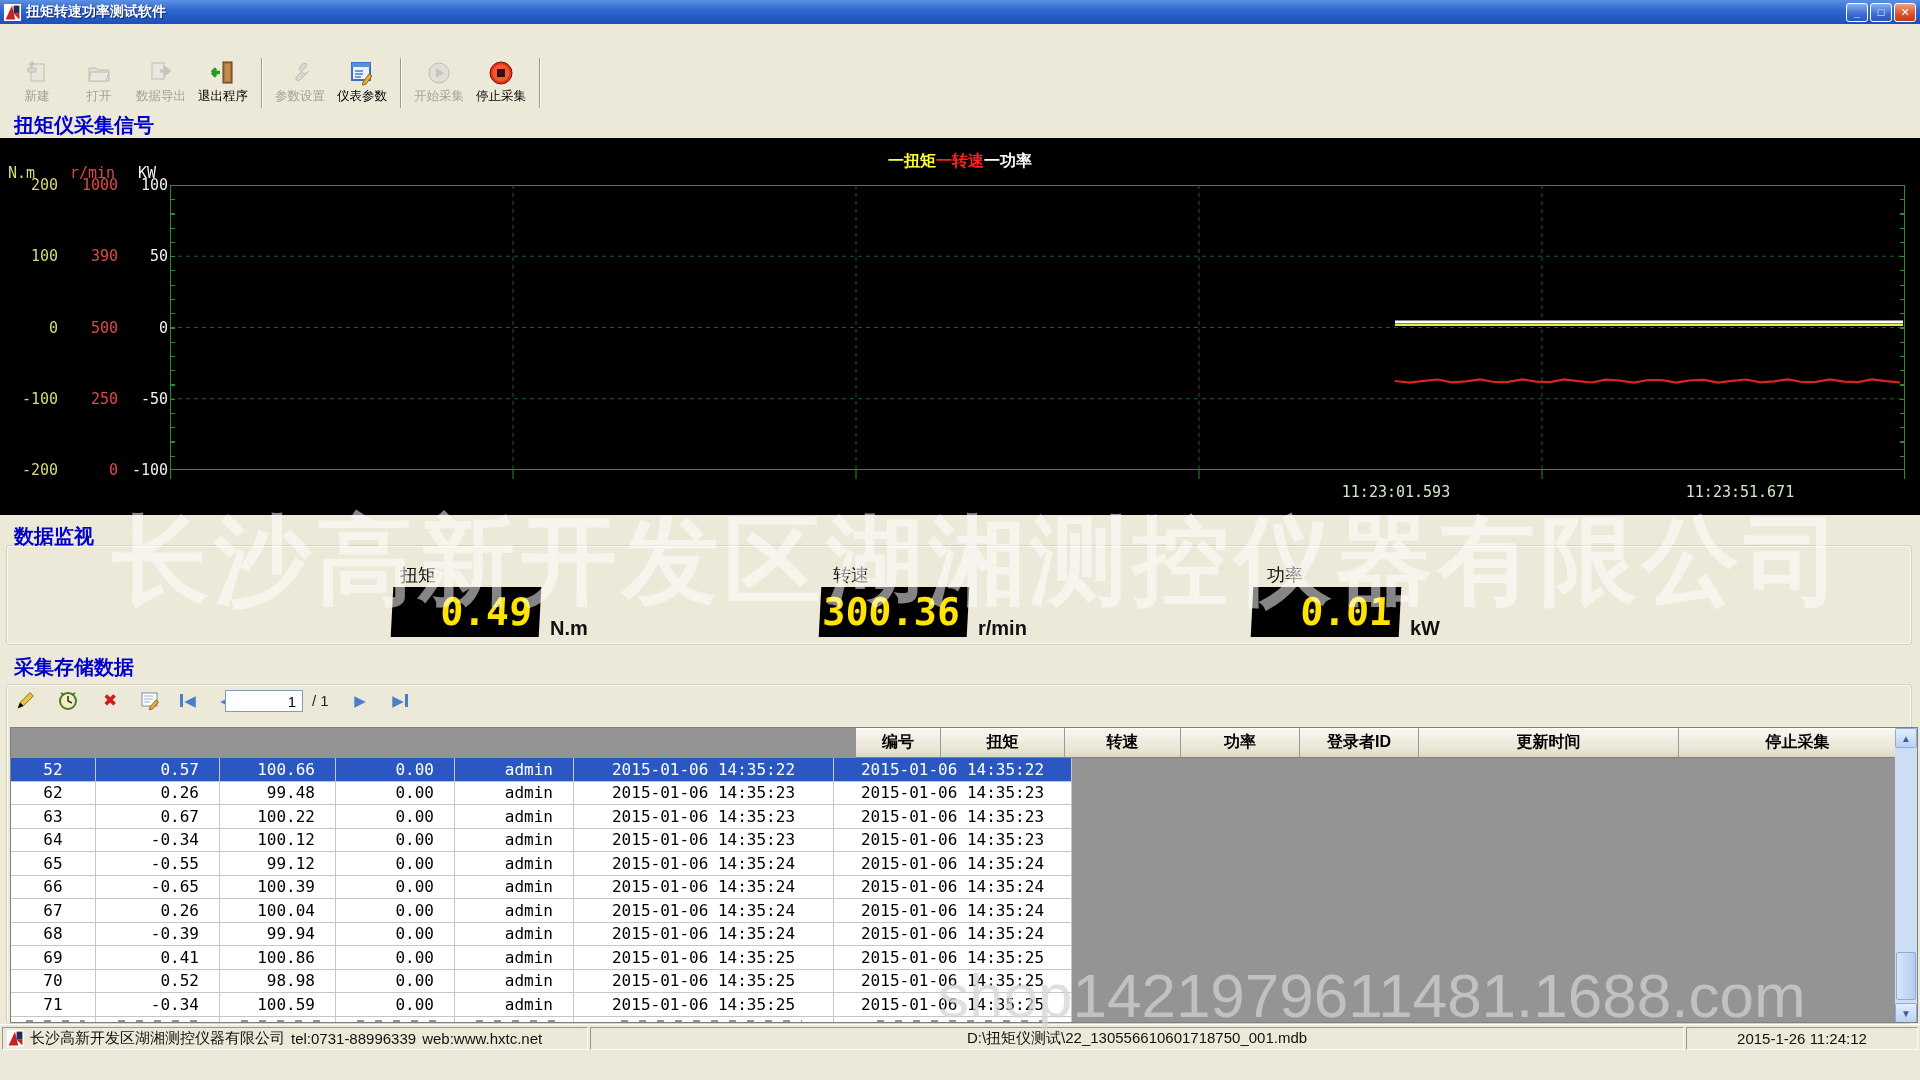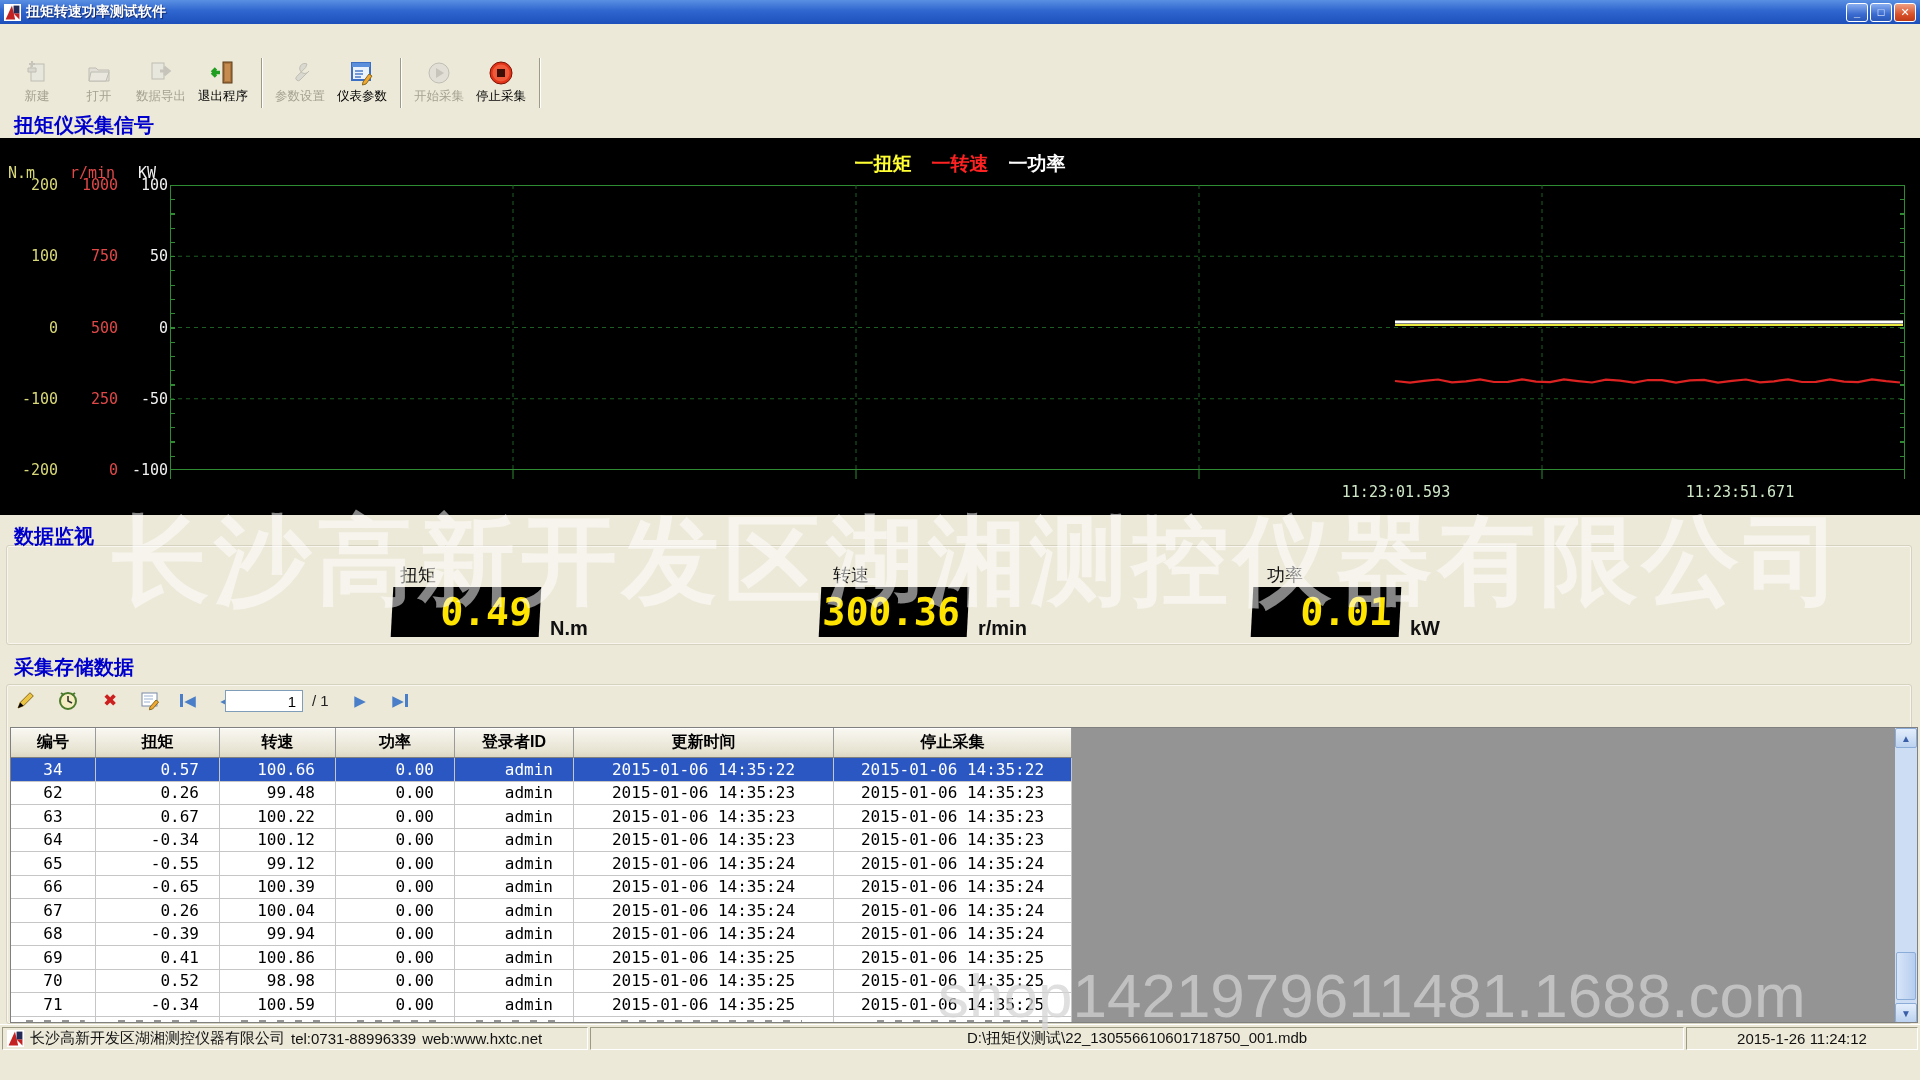--- a/index.html
+++ b/index.html
@@ -37,21 +37,21 @@
   .tb-btn.disabled .ticon { filter:grayscale(1) opacity(.45); }
   .tb-label { margin-top:1px; white-space:nowrap; }
 
   
   .section-label { position:absolute; color:#0000cc; font-weight:bold; font-size:20px; }
   .groupbox { position:absolute; border:1px solid #d6d2c0; border-radius:3px; box-shadow:inset 0 0 0 1px #f8f6ee; }
 
   
   #chart { position:absolute; left:0; top:138px; width:1920px; height:377px; background:#000; }
   .legend { position:absolute; left:50%; top:13px; transform:translateX(-50%);
-    display:flex; gap:20px; font-size:19px; font-weight:bold; white-space:nowrap; }
+    display:flex; font-size:16px; font-weight:bold; white-space:nowrap; }
   .axis-headers span { position:absolute; top:26px; font-size:15px; font-family:"DejaVu Sans Mono",monospace; }
   .ax-nm  { color:#d8d878; }
   .ax-rpm { color:#e04848; }
   .ax-kw  { color:#f0f0f0; }
   .axis-rows { position:absolute; left:0; top:37px; width:168px; }
   .axis-row { height:71.25px; position:relative; font-size:15px; font-family:"DejaVu Sans Mono",monospace; }
   .axis-row span { position:absolute; top:0; height:20px; line-height:20px; text-align:right; }
   .axis-row .v-nm  { left:6px;  width:52px; }
   .axis-row .v-rpm { left:66px; width:52px; }
   .axis-row .v-kw  { left:124px;width:44px; }
@@ -76,21 +76,21 @@
   .nav-arrow .bar { width:3px; height:13px; background:#4a7ec8; display:inline-block; }
   .nav-x { color:#cc2020; font-weight:bold; font-size:17px; }
   .page-input { position:absolute; left:225px; top:40px; width:78px; height:22px; background:#fff;
     border:1px solid #7f9db9; font-size:15px; text-align:right; padding-right:6px;
     font-family:"Liberation Sans",sans-serif; }
   .page-total { position:absolute; left:312px; top:42px; font-size:15px; color:#222; }
 
   
   .grid-wrap { position:absolute; left:10px; top:77px; width:1908px; height:296px;
     background:#949494; border:1px solid #808080; overflow:hidden; }
-  .grid-header { display:flex; height:30px; }
+  .grid-header { display:flex; height:30px;justify-content:flex-end; }
   .gh-cell { background:linear-gradient(180deg,#f9f8f2,#e7e3d2 80%,#dcd7c2);
     border-right:1px solid #9a9a9a; border-bottom:1px solid #808080; box-shadow:inset 0 1px 0 #fff;
     font-weight:bold; font-size:16px; display:flex; align-items:center; justify-content:center; color:#000; }
   .grid-body { background:#fff; width:1061px; }
   .grid-row { display:flex; height:23.5px; background:#fff; }
   .grid-row.selected { background:#2a57c2; color:#fff; }
   .gcell { border-right:1px solid #c6c6c6; border-bottom:1px solid #c6c6c6; font-size:16px;
     font-family:"DejaVu Sans Mono",monospace; display:flex; align-items:center; white-space:nowrap; overflow:hidden; }
   .col0{width:85px;}  .col1{width:124px;} .col2{width:116px;} .col3{width:119px;}
   .col4{width:119px;} .col5{width:260px;} .col6{width:238px;}
@@ -260,21 +260,21 @@
       <span class="ax-kw" style="left:138px">KW</span>
     </div>
     <div class="axis-rows">
       <div class="axis-row">
           <span class="v-nm ax-nm">200</span>
           <span class="v-rpm ax-rpm">1000</span>
           <span class="v-kw ax-kw">100</span>
         </div>
       <div class="axis-row">
           <span class="v-nm ax-nm">100</span>
-          <span class="v-rpm ax-rpm">750</span>
+          <span class="v-rpm ax-rpm">390</span>
           <span class="v-kw ax-kw">50</span>
         </div>
       <div class="axis-row">
           <span class="v-nm ax-nm">0</span>
           <span class="v-rpm ax-rpm">500</span>
           <span class="v-kw ax-kw">0</span>
         </div>
       <div class="axis-row">
           <span class="v-nm ax-nm">-100</span>
           <span class="v-rpm ax-rpm">250</span>
@@ -384,21 +384,21 @@
         <div class="gh-cell col1">扭矩</div>
         <div class="gh-cell col2">转速</div>
         <div class="gh-cell col3">功率</div>
         <div class="gh-cell col4">登录者ID</div>
         <div class="gh-cell col5">更新时间</div>
         <div class="gh-cell col6">停止采集</div>
       </div>
       <div class="grid-body">
 
           <div class="grid-row selected">
-            <div class="gcell col0 a-center">34</div>
+            <div class="gcell col0 a-center">52</div>
             <div class="gcell col1 a-right">0.57</div>
             <div class="gcell col2 a-right">100.66</div>
             <div class="gcell col3 a-right">0.00</div>
             <div class="gcell col4 a-right">admin</div>
             <div class="gcell col5 a-center">2015-01-06  14:35:22</div>
             <div class="gcell col6 a-center">2015-01-06  14:35:22</div>
           </div>
 
           <div class="grid-row">
             <div class="gcell col0 a-center">62</div>

